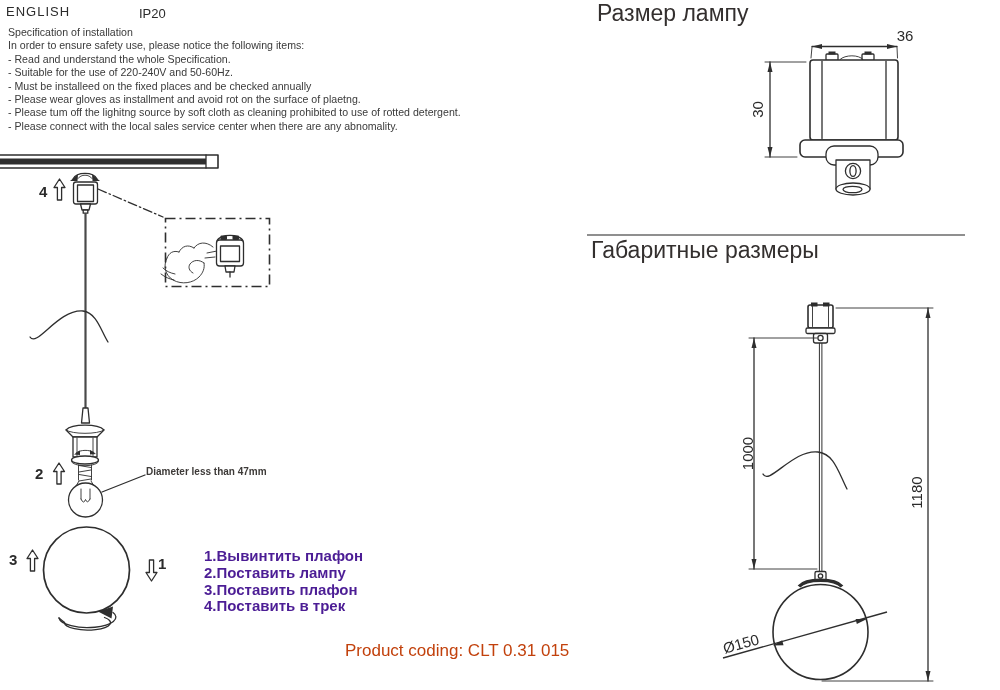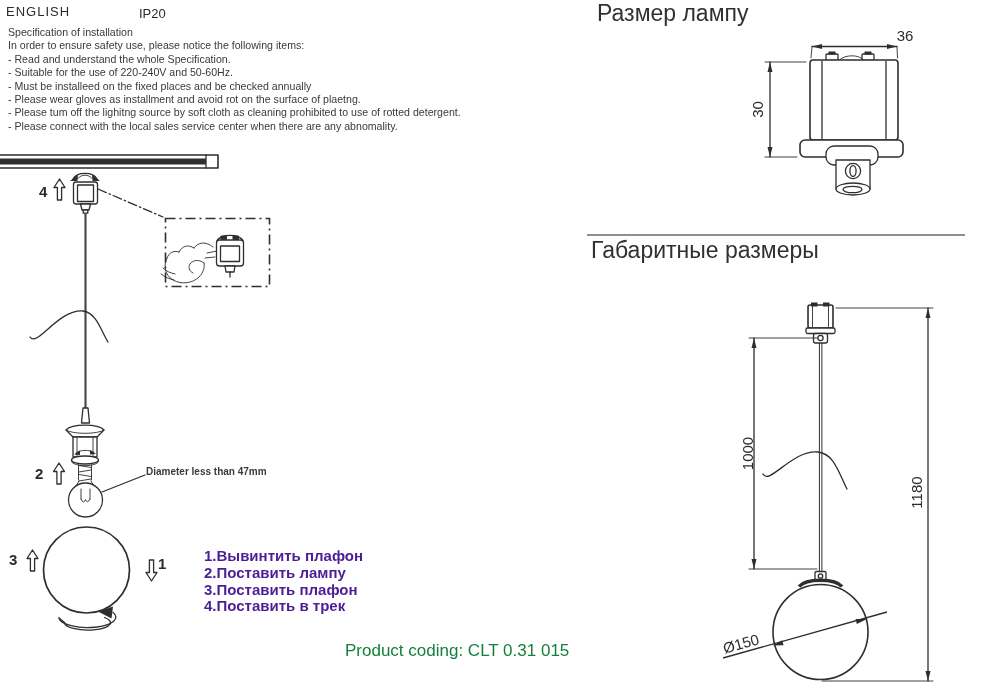--- a/index.html
+++ b/index.html
@@ -17,21 +17,21 @@
   .fd{fill:#2e2e2e;stroke:none;}
   .header-lang{left:6px;top:4px;font-size:13px;letter-spacing:1px;color:#2b2b2b;}
   .header-ip{left:139px;top:6px;font-size:13px;color:#2b2b2b;}
   .spec{left:8px;top:26px;font-size:10.6px;line-height:13.4px;color:#3a3a3a;white-space:nowrap;}
   .stepnum{font-size:15px;font-weight:700;color:#2b2b2b;}
   .dianote{left:146px;top:466px;font-size:10px;font-weight:600;color:#3d3a38;}
   .ru-steps{left:195px;top:548px;font-size:15px;font-weight:700;line-height:16.8px;color:#4c1d95;margin-left:9px;}
   .sec-title{font-size:23px;color:#332f2e;}
   .dim{font-size:15px;color:#2b2b2b;text-align:center;}
   .rot90{transform:rotate(-90deg);transform-origin:center;}
-  .product{left:345px;top:641px;font-size:17px;color:#15803d;}
+  .product{left:345px;top:641px;font-size:17px;color:#c2410c;}
 </style>
 </head>
 <body>
 
 <svg id="linework" viewBox="0 0 1000 690">
 
   <g>
     <rect x="-4" y="155" width="222" height="13" class="fw16"></rect>
     <rect x="-4" y="158.5" width="210" height="6" class="fd"></rect>
     <line x1="206" y1="155" x2="206" y2="168" class="ln"></line>

